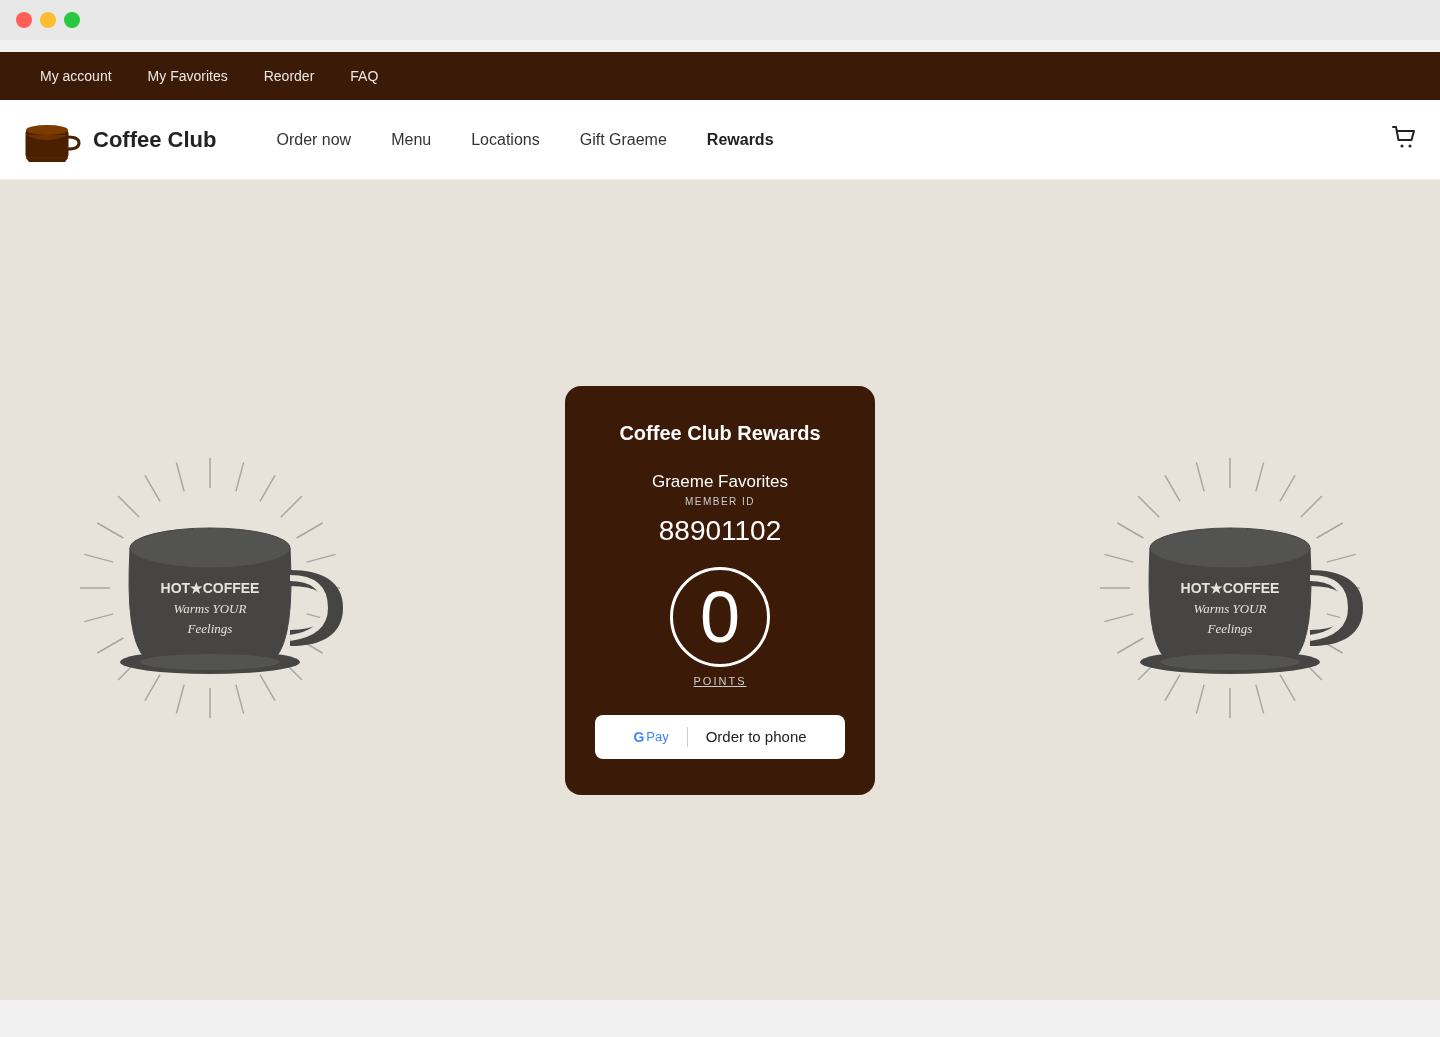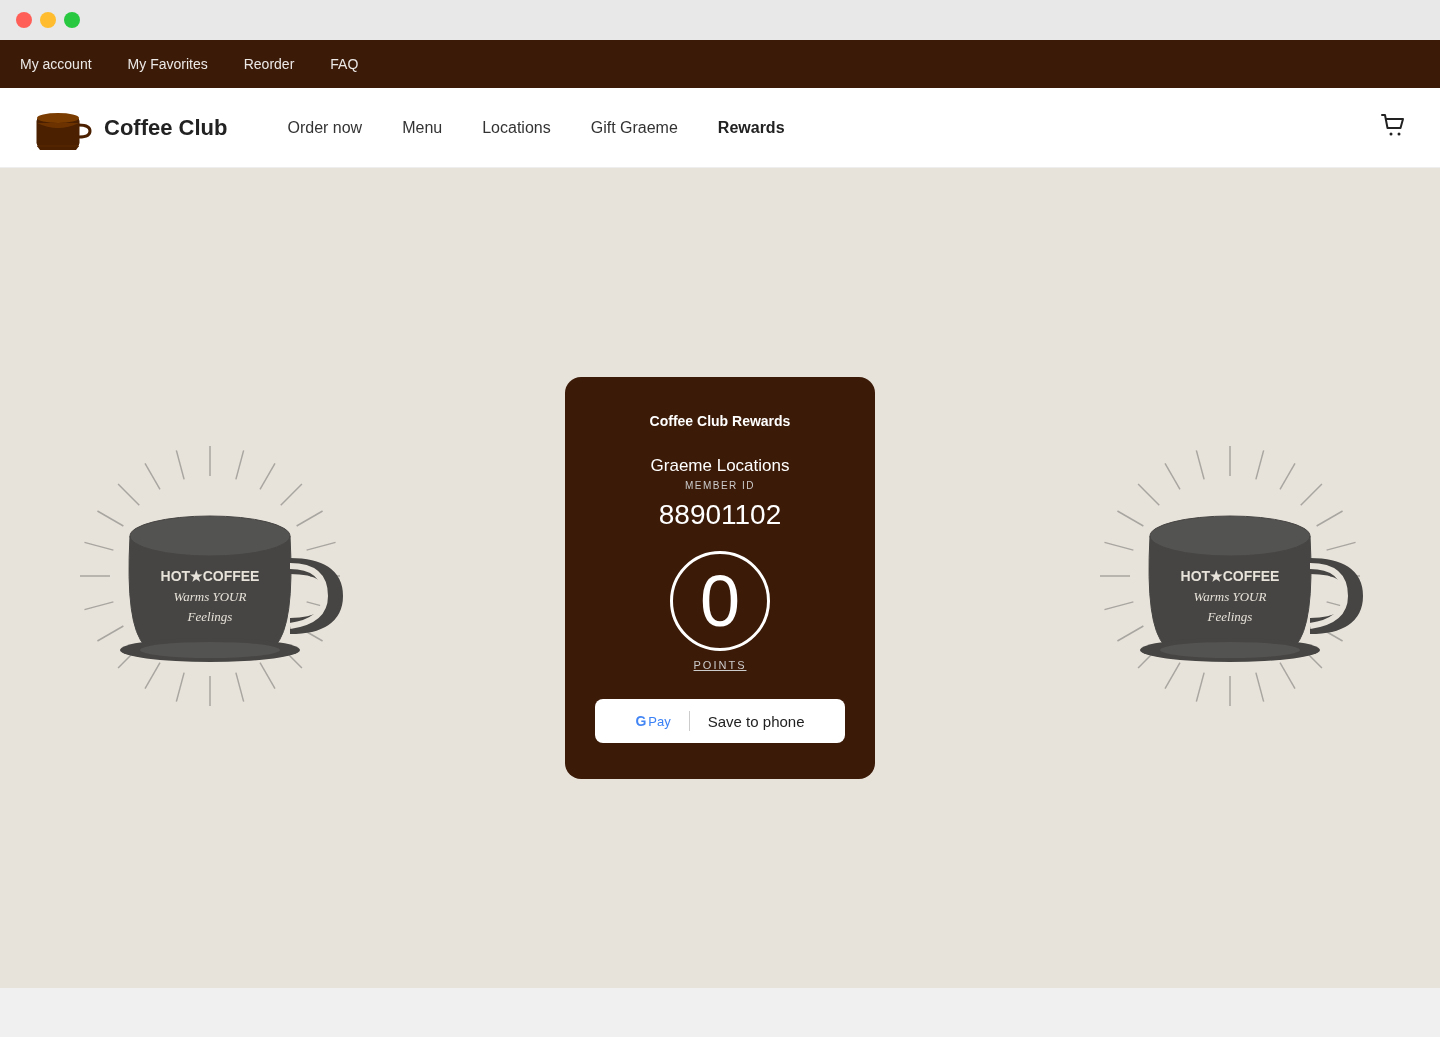--- a/index.html
+++ b/index.html
@@ -18,37 +18,38 @@
       border-radius: 50%;
       display: inline-block;
     }
     .tl-red { background: #ff5f57; }
     .tl-yellow { background: #febc2e; }
     .tl-green { background: #28c840; }
 
     
     .top-nav {
       background: #3b1a08;
-      padding: 0 20px;
+      padding: 0 40px;
       display: flex;
       align-items: center;
       height: 48px;
+      margin-top: 12px;
     }
     .top-nav a {
       color: #fff;
       text-decoration: none;
       font-size: 14px;
       margin-right: 36px;
       opacity: 0.9;
     }
 
     
     .main-nav {
       background: #fff;
-      padding: 0 32px;
+      padding: 0 21px;
       display: flex;
       align-items: center;
       height: 80px;
       border-bottom: 1px solid #eee;
     }
     .logo-area {
       display: flex;
       align-items: center;
       gap: 12px;
       margin-right: 60px;
@@ -111,21 +112,21 @@
       padding: 36px 30px;
       display: flex;
       flex-direction: column;
       align-items: center;
       gap: 0;
       z-index: 10;
       position: relative;
     }
     .rewards-card-title {
       color: #fff;
-      font-size: 14px;
+      font-size: 20px;
       font-weight: 600;
       text-align: right;
       margin-bottom: 27px;
     }
     .member-name {
       color: #fff;
       font-size: 17px;
       font-weight: 400;
       text-align: center;
       margin-bottom: 4px;
@@ -295,32 +296,32 @@
       <text x="150" y="175" text-anchor="middle" fill="#e8e3da" font-size="13" font-style="italic" font-family="Georgia">Warms YOUR</text>
       <text x="150" y="195" text-anchor="middle" fill="#e8e3da" font-size="13" font-style="italic" font-family="Georgia">Feelings</text>
 
       <ellipse cx="150" cy="224" rx="90" ry="12" fill="#2a2a2a"></ellipse>
       <ellipse cx="150" cy="224" rx="70" ry="8" fill="#3a3a3a"></ellipse>
     </svg>
   </div>
 
   <div class="rewards-card">
     <div class="rewards-card-title">Coffee Club Rewards</div>
-    <div class="member-name">Graeme Locations</div>
+    <div class="member-name">Graeme Favorites</div>
     <div class="member-id-label">MEMBER ID</div>
     <div class="member-id-value">88901102</div>
     <div class="points-value">0</div>
     <div class="points-label">POINTS</div>
     <button class="save-to-phone-btn">
       <span class="gpay-logo">
         <span class="gpay-g">G</span>
         <span class="gpay-pay">Pay</span>
       </span>
       <span class="divider-v"></span>
-      <span>Save to phone</span>
+      <span>Order to phone</span>
     </button>
   </div>
 
   <div class="coffee-cup-deco coffee-cup-right">
     <svg class="cup-svg" viewBox="0 0 300 300">
 
       <g transform="translate(150,150)" opacity="0.5">
         <line x1="0" y1="-130" x2="0" y2="-100" stroke="#555" stroke-width="1.5"></line>
         <line x1="0" y1="-130" x2="0" y2="-100" stroke="#555" stroke-width="1.5" transform="rotate(15)"></line>
         <line x1="0" y1="-130" x2="0" y2="-100" stroke="#555" stroke-width="1.5" transform="rotate(30)"></line>

